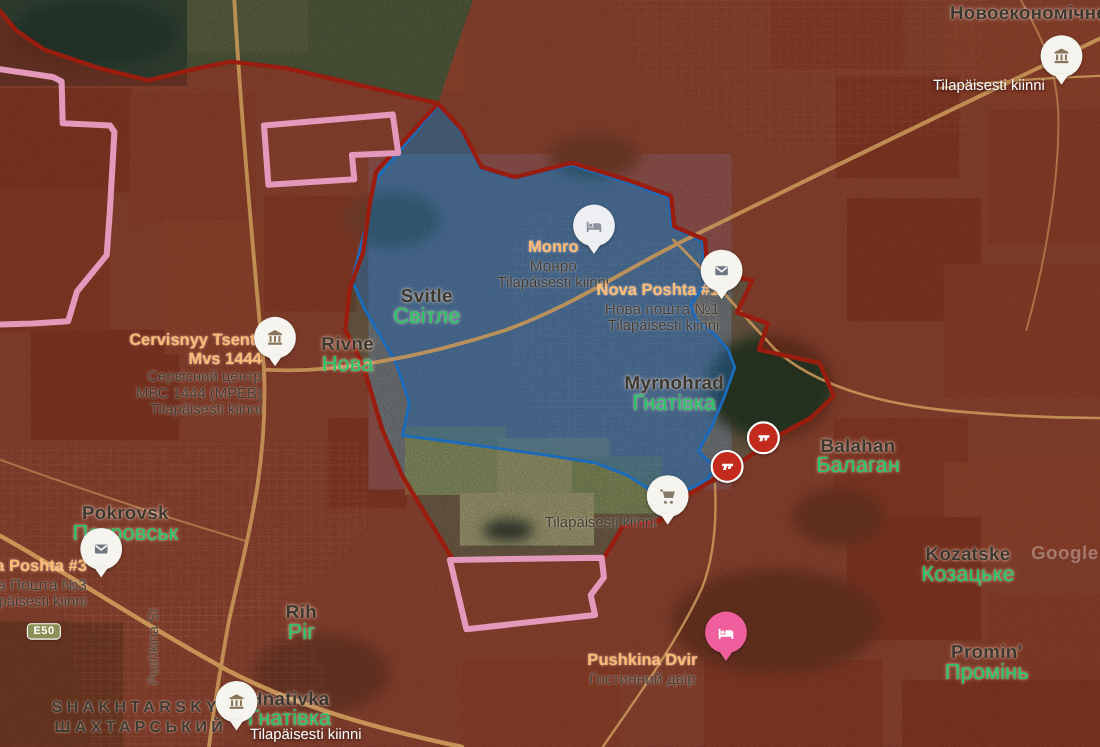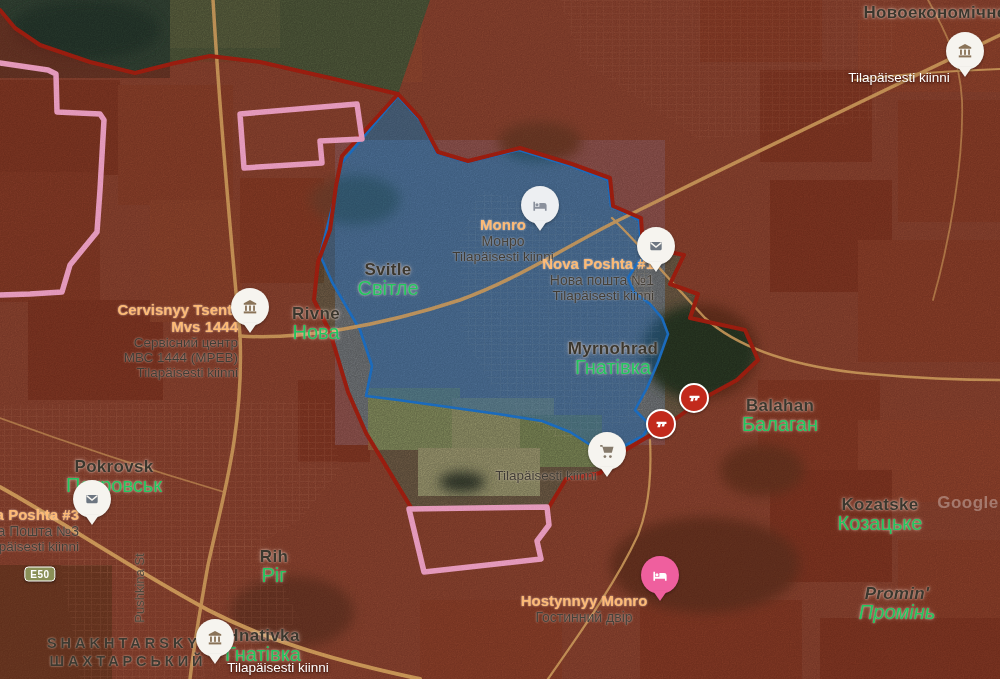--- a/index.html
+++ b/index.html
@@ -213,26 +213,26 @@
         <span class="l-sm">Tilapäisesti kiinni</span>
       </div>
       <div class="lbl" style="left: 880px; top: 513px;">
         <span class="l-city">Kozatske</span>
         <span class="l-city2">Козацьке</span>
       </div>
       <div class="lbl" style="left: 253px; top: 565px; margin-left: 21px;">
         <span class="l-city">Rih</span>
         <span class="l-city2">Ріг</span>
       </div>
-      <div class="lbl" style="left: 897px; top: 602px; font-style: italic;">
+      <div class="lbl" style="left: 897px; top: 602px;">
         <span class="l-city">Promin'</span>
         <span class="l-city2">Промінь</span>
       </div>
       <div class="lbl" style="left: 584px; top: 608px;">
-        <span class="l-poi">Hostynnyy Monro</span>
+        <span class="l-poi">Pushkina Dvir</span>
         <span class="l-poi2">Гостинний двір</span>
       </div>
       <div class="lbl" style="left: 128px; top: 652px;">
         <span class="l-dist">SHAKHTARSKYI</span>
         <span class="l-dist">ШАХТАРСЬКИЙ</span>
       </div>
       <div class="lbl" style="left: 263px; top: 644px;">
         <span class="l-city">Hnativka</span>
         <span class="l-city2">Гнатівка</span>
       </div>

